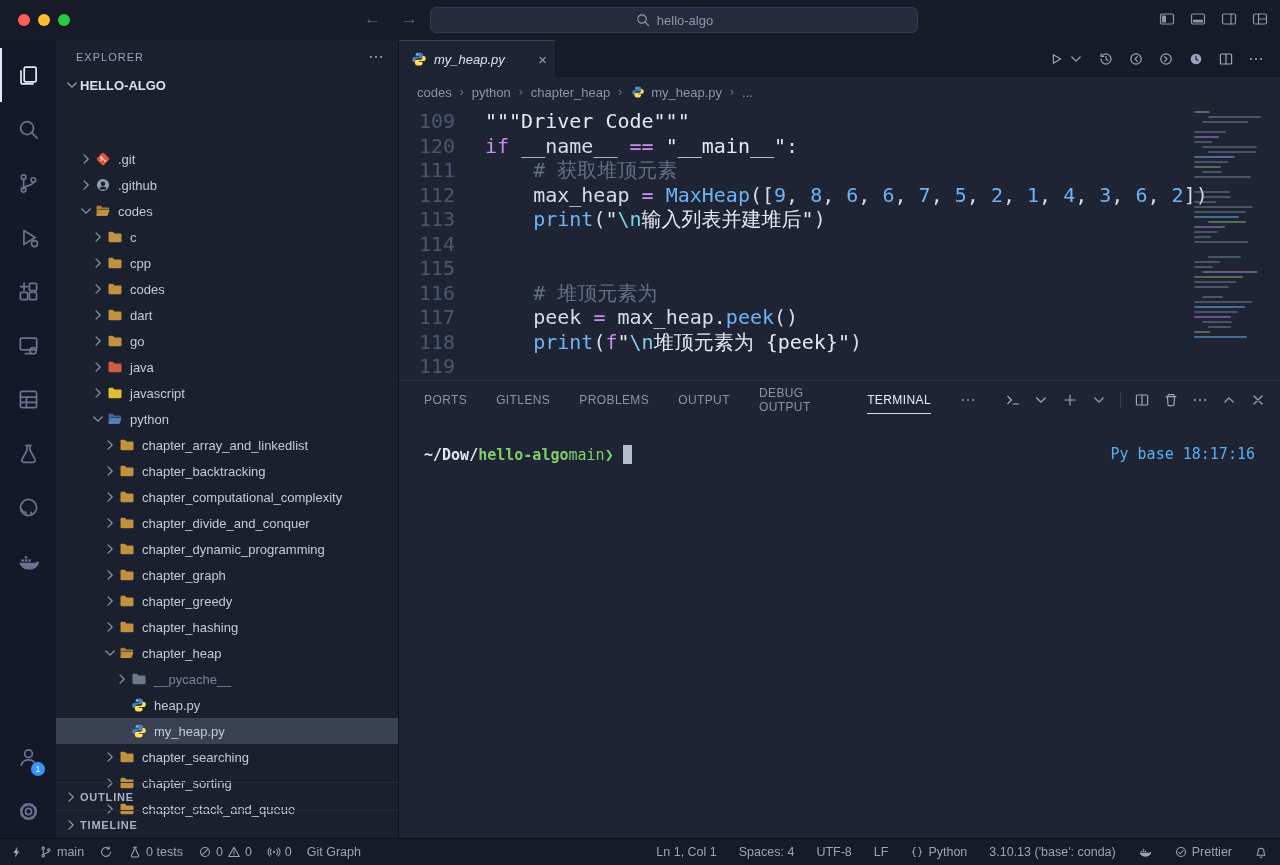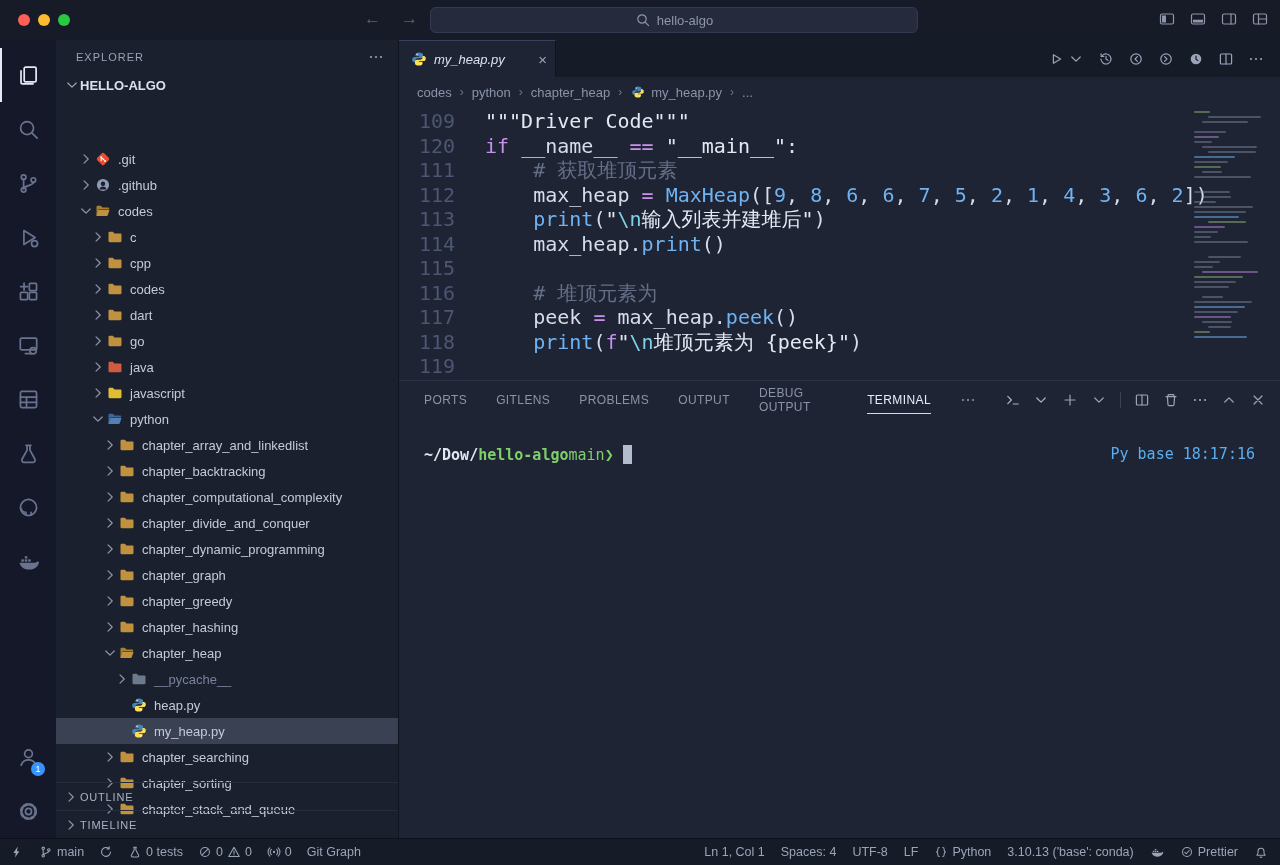--- a/index.html
+++ b/index.html
@@ -29,21 +29,21 @@
   .sb-header { height:34px; display:flex; align-items:center; padding:0 14px 0 20px; font-size:11px; letter-spacing:1px; color:#9aa3b8; }
   .sb-header .grow { flex:1; }
   .root-row { height:22px; display:flex; align-items:center; font-size:13px; font-weight:bold; color:#dbe1ee; padding-left:8px; cursor:pointer; }
   .root-row .chev { width:16px; color:#9aa3b8; }
   .tree { position:absolute; top:106px; left:0; right:0; }
   .trow { height:26px; display:flex; align-items:center; font-size:13px; color:#c3cad9; cursor:pointer; white-space:nowrap; }
   .trow.selected { background:#3a4152; }
   .trow .chev { width:16px; flex:0 0 16px; color:#8d96aa; }
   .trow .ticon { width:17px; flex:0 0 17px; margin-right:7px; }
   .trow .tlabel.dim { color:#79839a; }
-  .sb-section { position:absolute; left:0; right:0; height:28px; border-top:1px solid #262c3d; display:flex; align-items:center; padding-left:6px; font-size:11px; font-weight:normal; letter-spacing:.8px; color:#aab2c5; cursor:pointer; }
+  .sb-section { position:absolute; left:0; right:0; height:28px; border-top:1px solid #262c3d; display:flex; align-items:center; padding-left:6px; font-size:11px; font-weight:bold; letter-spacing:.8px; color:#aab2c5; cursor:pointer; }
   .sb-section .chev { width:18px; color:#8d96aa; }
 
   
   .editor { position:absolute; left:399px; top:40px; right:0; height:340px; background:#1e2434; display:flex; flex-direction:column; }
   .tabbar { height:37px; background:#161b28; display:flex; align-items:stretch; flex:0 0 37px; }
   .tab { width:157px; background:#1e2434; border-top:1px solid #39415a; border-right:1px solid #10141f; display:flex; align-items:center; gap:7px; padding:0 8px 0 12px; font-size:13px; font-style:italic; color:#dbe1ee; cursor:pointer; }
   .tab .grow { flex:1; }
   .tab-close { color:#9aa3b8; font-size:15px; font-style:normal; cursor:pointer; }
   .editor-actions { margin-left:auto; display:flex; align-items:center; gap:14px; padding-right:16px; color:#9aa3b8; }
   .editor-actions .icon { cursor:pointer; }
@@ -78,21 +78,21 @@
   .t-repo { color:#7ece6a; font-weight:bold; }
   .t-branch { color:#7ece6a; }
   .t-arrow { color:#7ece6a; font-weight:bold; }
   .t-plain { color:#d6dde9; }
   .term-cursor { width:9px; height:19px; background:#b3bccd; margin-left:9px; }
   .term-right { position:absolute; right:25px; top:26px; color:#58aef0; }
 
   
   .statusbar { position:absolute; left:0; right:0; bottom:0; height:27px; background:#161b28; border-top:1px solid #0e1119; display:flex; align-items:center; padding:0 12px 0 10px; font-size:12.5px; color:#9aa5b8; }
   .sb-left { display:flex; align-items:center; gap:15px; }
-  .sb-right { margin-left:auto; display:flex; align-items:center; gap:16px; }
+  .sb-right { margin-left:auto; display:flex; align-items:center; gap:22px; }
   .st-item { display:flex; align-items:center; gap:4px; cursor:pointer; white-space:nowrap; }
   .st-item svg { width:14px; height:14px; }
 </style>
 </head>
 <body>
 
 <div class="titlebar">
   <div class="traffic">
     <span class="tdot" style="background:#ff5f57"></span>
     <span class="tdot" style="background:#febc2e"></span>
@@ -782,21 +782,21 @@
         <div class="mm-bar" style="width: 30px; margin-left: 8px; background: rgba(150, 160, 180, 0.38);"></div>
         <div class="mm-bar" style="width: 23px; margin-left: 14px; background: rgba(150, 160, 180, 0.38);"></div>
         <div class="mm-bar" style="width: 16px; margin-left: 0px; background: rgba(152, 195, 121, 0.45);"></div>
         <div class="mm-bar" style="width: 53px; margin-left: 0px; background: rgba(111, 179, 242, 0.5);"></div>
       </div>
   <div class="cline"><span class="lnum">109</span><span class="ctext"><span class="tk-s">"""Driver Code"""</span></span></div>
       <div class="cline"><span class="lnum">120</span><span class="ctext"><span class="tk-k">if</span><span class="tk-p"> __name__ </span><span class="tk-o">==</span><span class="tk-p"> </span><span class="tk-s">"__main__"</span><span class="tk-p">:</span></span></div>
       <div class="cline"><span class="lnum">111</span><span class="ctext"><span class="tk-c">    # 获取堆顶元素</span></span></div>
       <div class="cline"><span class="lnum">112</span><span class="ctext"><span class="tk-p">    max_heap </span><span class="tk-o">=</span><span class="tk-p"> </span><span class="tk-f">MaxHeap</span><span class="tk-p">([</span><span class="tk-n">9</span><span class="tk-p">, </span><span class="tk-n">8</span><span class="tk-p">, </span><span class="tk-n">6</span><span class="tk-p">, </span><span class="tk-n">6</span><span class="tk-p">, </span><span class="tk-n">7</span><span class="tk-p">, </span><span class="tk-n">5</span><span class="tk-p">, </span><span class="tk-n">2</span><span class="tk-p">, </span><span class="tk-n">1</span><span class="tk-p">, </span><span class="tk-n">4</span><span class="tk-p">, </span><span class="tk-n">3</span><span class="tk-p">, </span><span class="tk-n">6</span><span class="tk-p">, </span><span class="tk-n">2</span><span class="tk-p">])</span></span></div>
       <div class="cline"><span class="lnum">113</span><span class="ctext"><span class="tk-p">    </span><span class="tk-f">print</span><span class="tk-p">(</span><span class="tk-s">"</span><span class="tk-e">\n</span><span class="tk-s">输入列表并建堆后"</span><span class="tk-p">)</span></span></div>
-      <div class="cline"><span class="lnum">114</span><span class="ctext"><span class="tk-p">    max_heap.</span><span class="tk-f">print</span><span class="tk-p">()</span></span></div>
+      <div class="cline"><span class="lnum">114</span></div>
       <div class="cline"><span class="lnum">115</span><span class="ctext"></span></div>
       <div class="cline"><span class="lnum">116</span><span class="ctext"><span class="tk-c">    # 堆顶元素为</span></span></div>
       <div class="cline"><span class="lnum">117</span><span class="ctext"><span class="tk-p">    peek </span><span class="tk-o">=</span><span class="tk-p"> max_heap.</span><span class="tk-f">peek</span><span class="tk-p">()</span></span></div>
       <div class="cline"><span class="lnum">118</span><span class="ctext"><span class="tk-p">    </span><span class="tk-f">print</span><span class="tk-p">(</span><span class="tk-k">f</span><span class="tk-s">"</span><span class="tk-e">\n</span><span class="tk-s">堆顶元素为 {peek}"</span><span class="tk-p">)</span></span></div>
       <div class="cline"><span class="lnum">119</span><span class="ctext"></span></div>
     </div>
 </div>
 
 <div class="panel">
   <div class="panel-tabs" id="panel-tabs">

